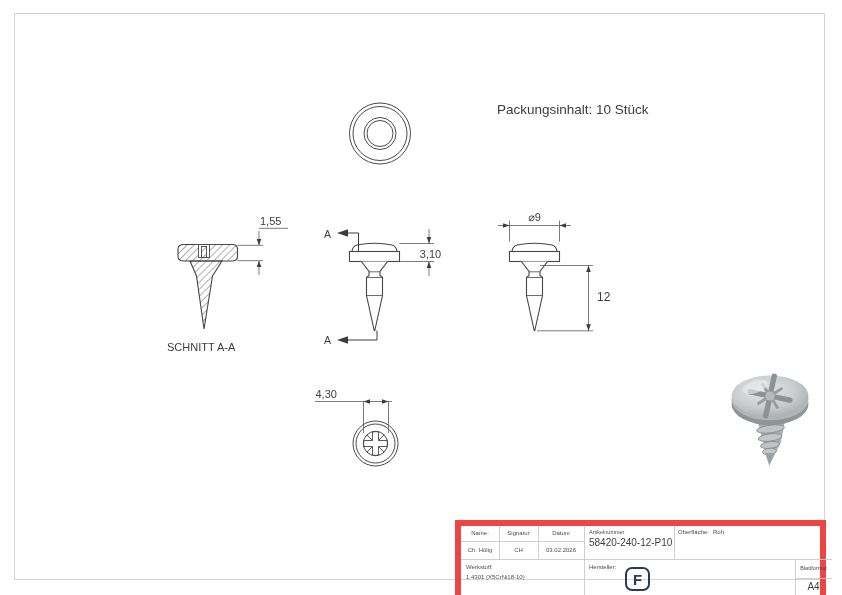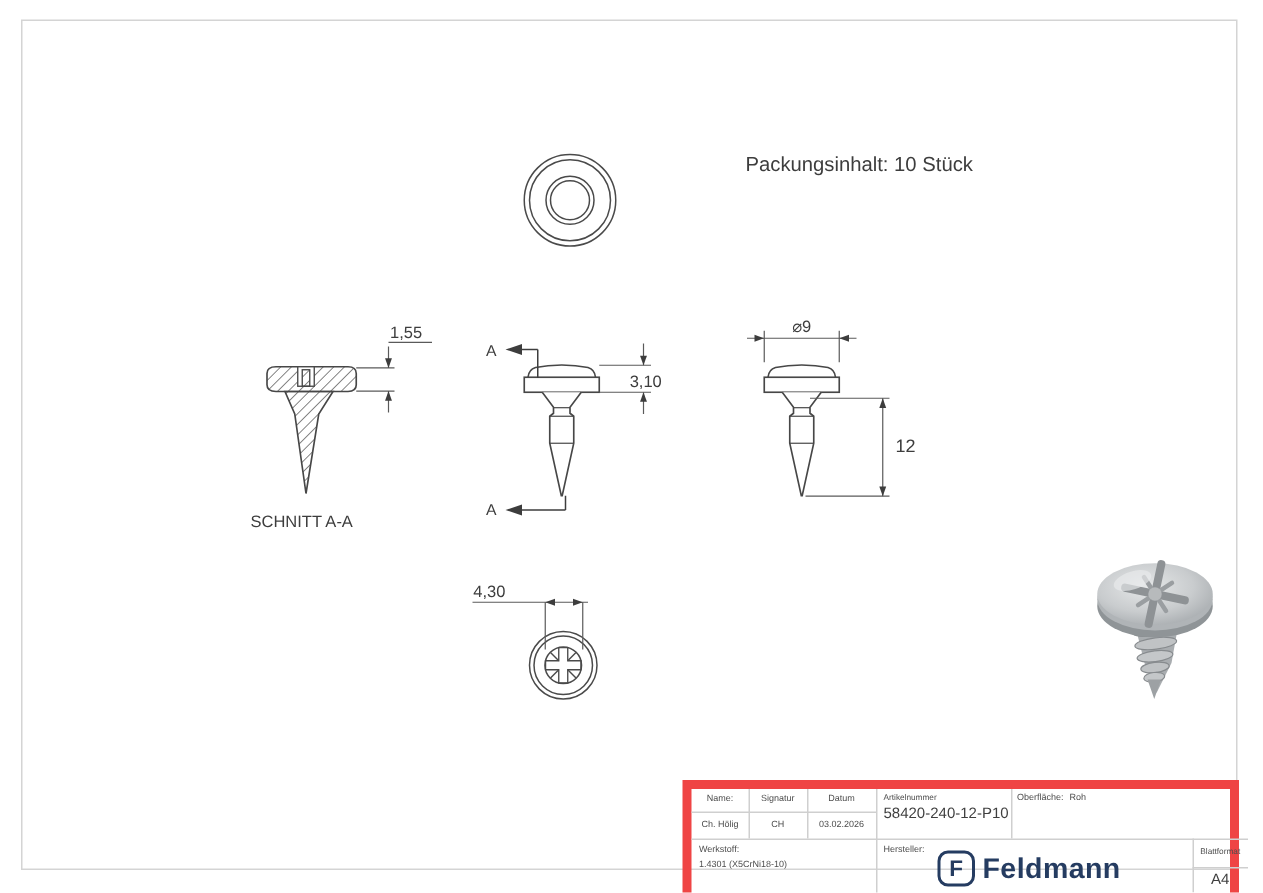--- a/index.html
+++ b/index.html
@@ -193,21 +193,20 @@
 
   <div class="tb-cell" style="left:128px;top:3px;font-size:5.5px;">Artikelnummer</div>
   <div class="tb-cell tb-big" style="left:128px;top:13px;">58420-240-12-P10</div>
   <div class="tb-cell" style="left:217px;top:3px;">Oberfläche:</div>
   <div class="tb-cell" style="left:252px;top:3px;">Roh</div>
 
   <div class="tb-cell" style="left:5px;top:38px;">Werkstoff:</div>
   <div class="tb-cell" style="left:5px;top:48px;">1.4301 (X5CrNi18-10)</div>
   <div class="tb-cell" style="left:128px;top:38px;">Hersteller:</div>
   <div class="logo-mark" style="left:164px;top:41px;width:25px;height:24px;font-size:15px;">F</div>
-  <div class="logo-text" style="left:194px;top:43px;">Feldmann</div>
   <div class="tb-cell tb-center" style="left:334px;top:33px;width:37px;height:19px;font-size:5.5px;">Blattformat</div>
   <div class="tb-cell tb-center tb-big" style="left:334px;top:52px;width:37px;height:17px;">A4</div>
 
   <div class="tb-cell" style="left:5px;top:72px;">Gewicht: 0.002 kg</div>
   <div class="tb-cell" style="left:128px;top:72px;">Maßstab: 2:1</div>
   <div class="tb-cell" style="left:177px;top:72px;">Version: 1</div>
   <div class="tb-cell" style="left:214px;top:72px;">Deutsch</div>
   <div class="tb-cell" style="left:253px;top:72px;">Blatt 1 von 1</div>
 </div>
 

